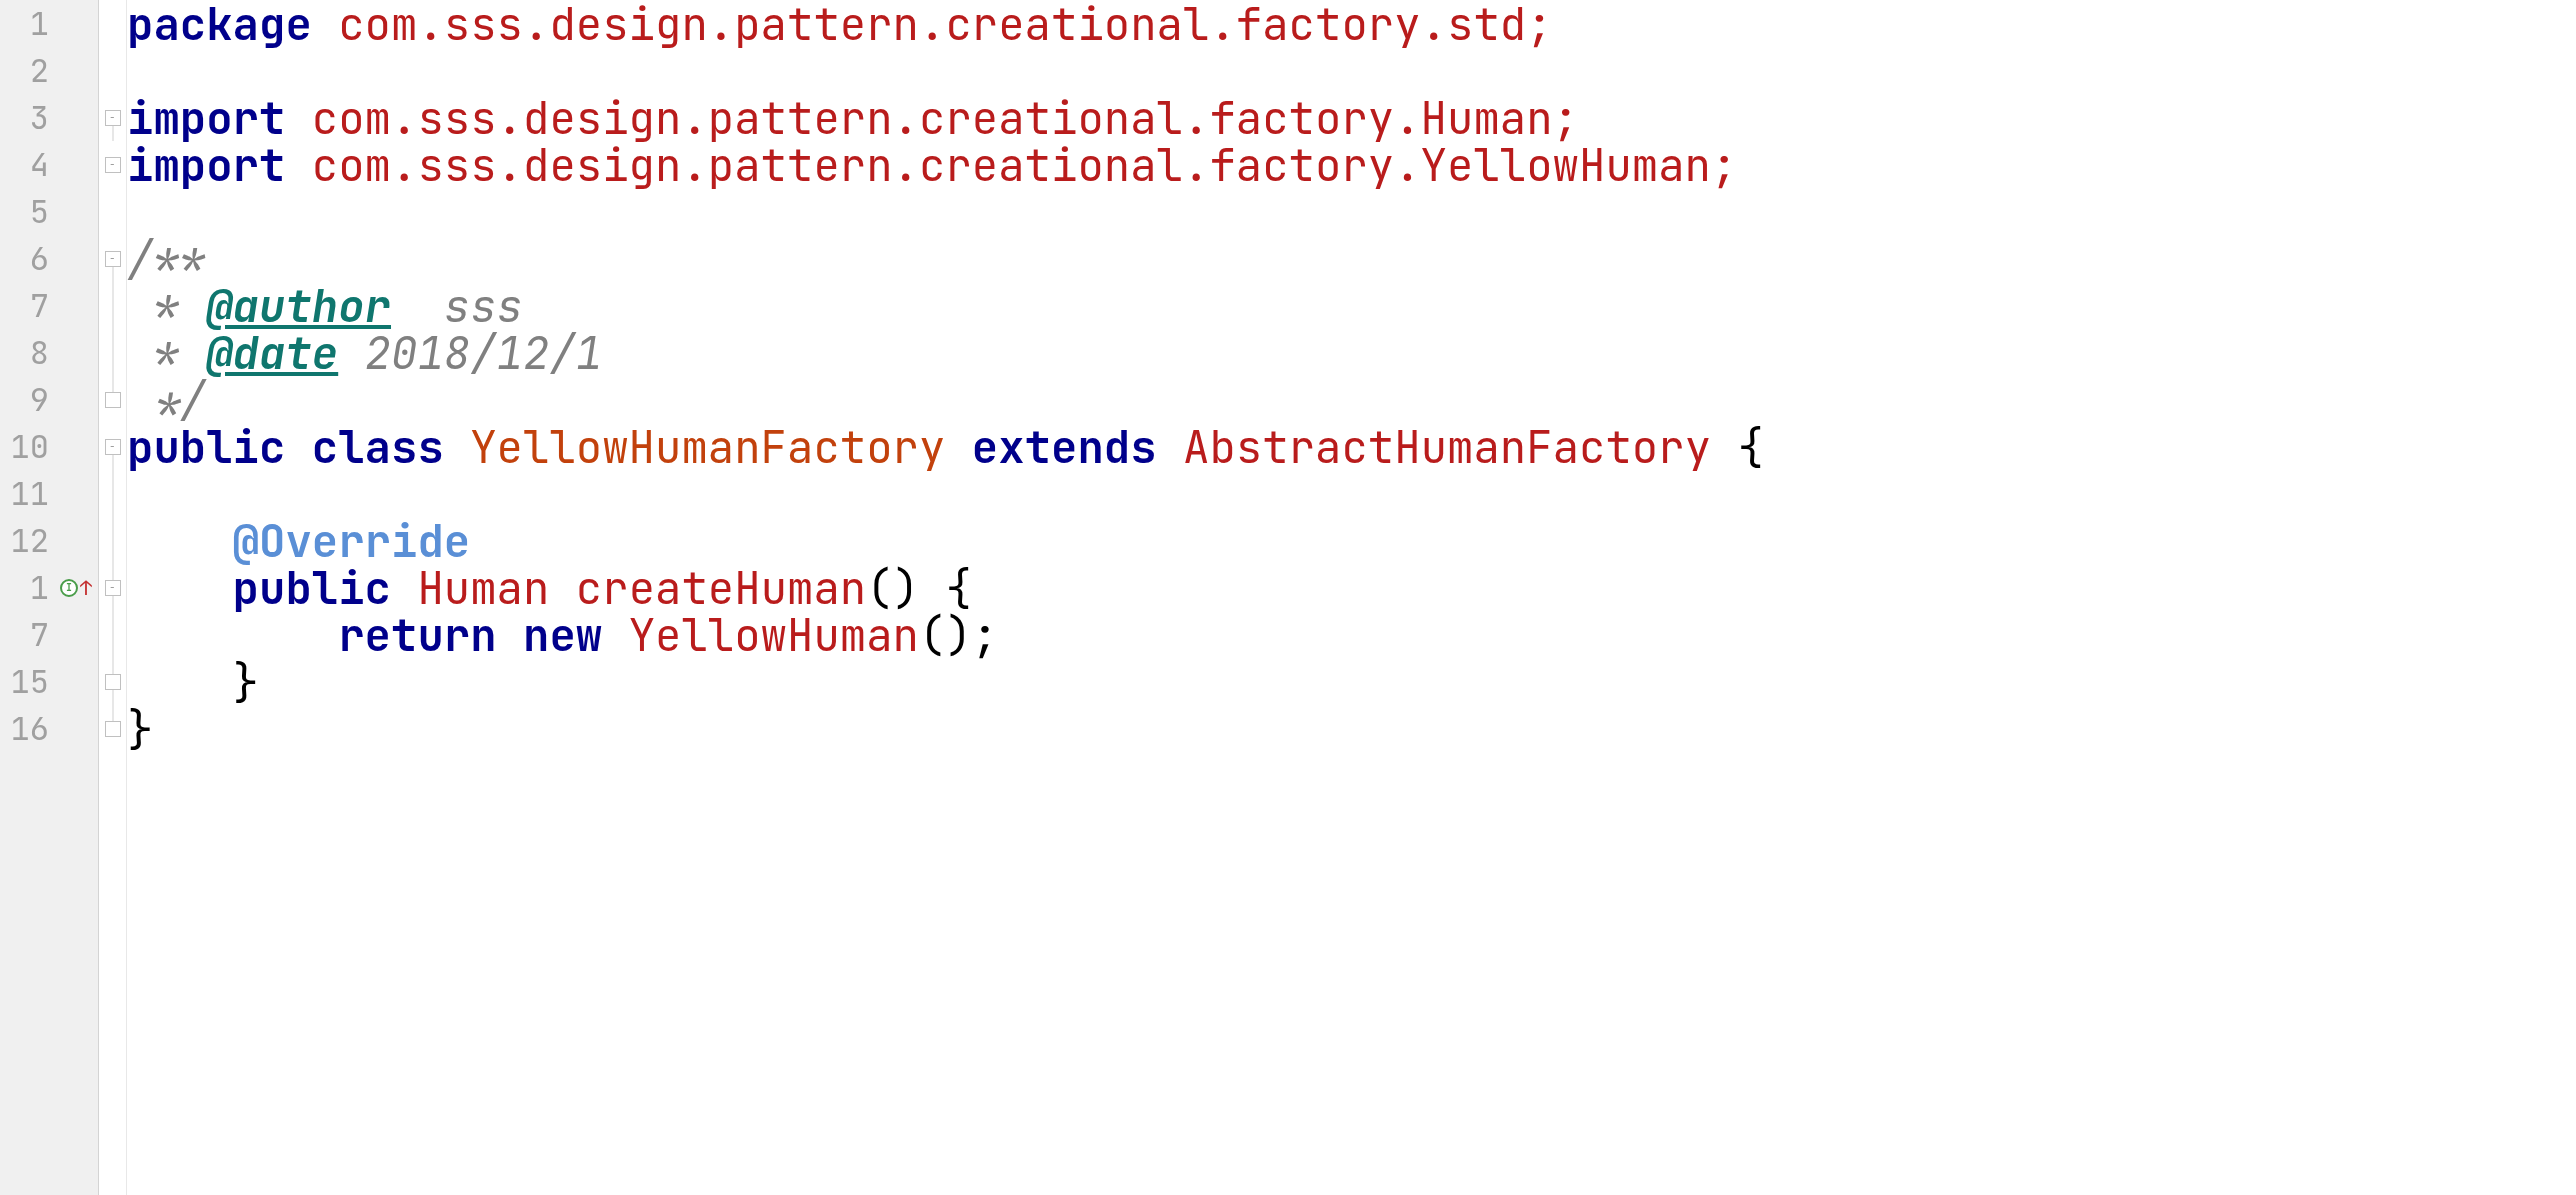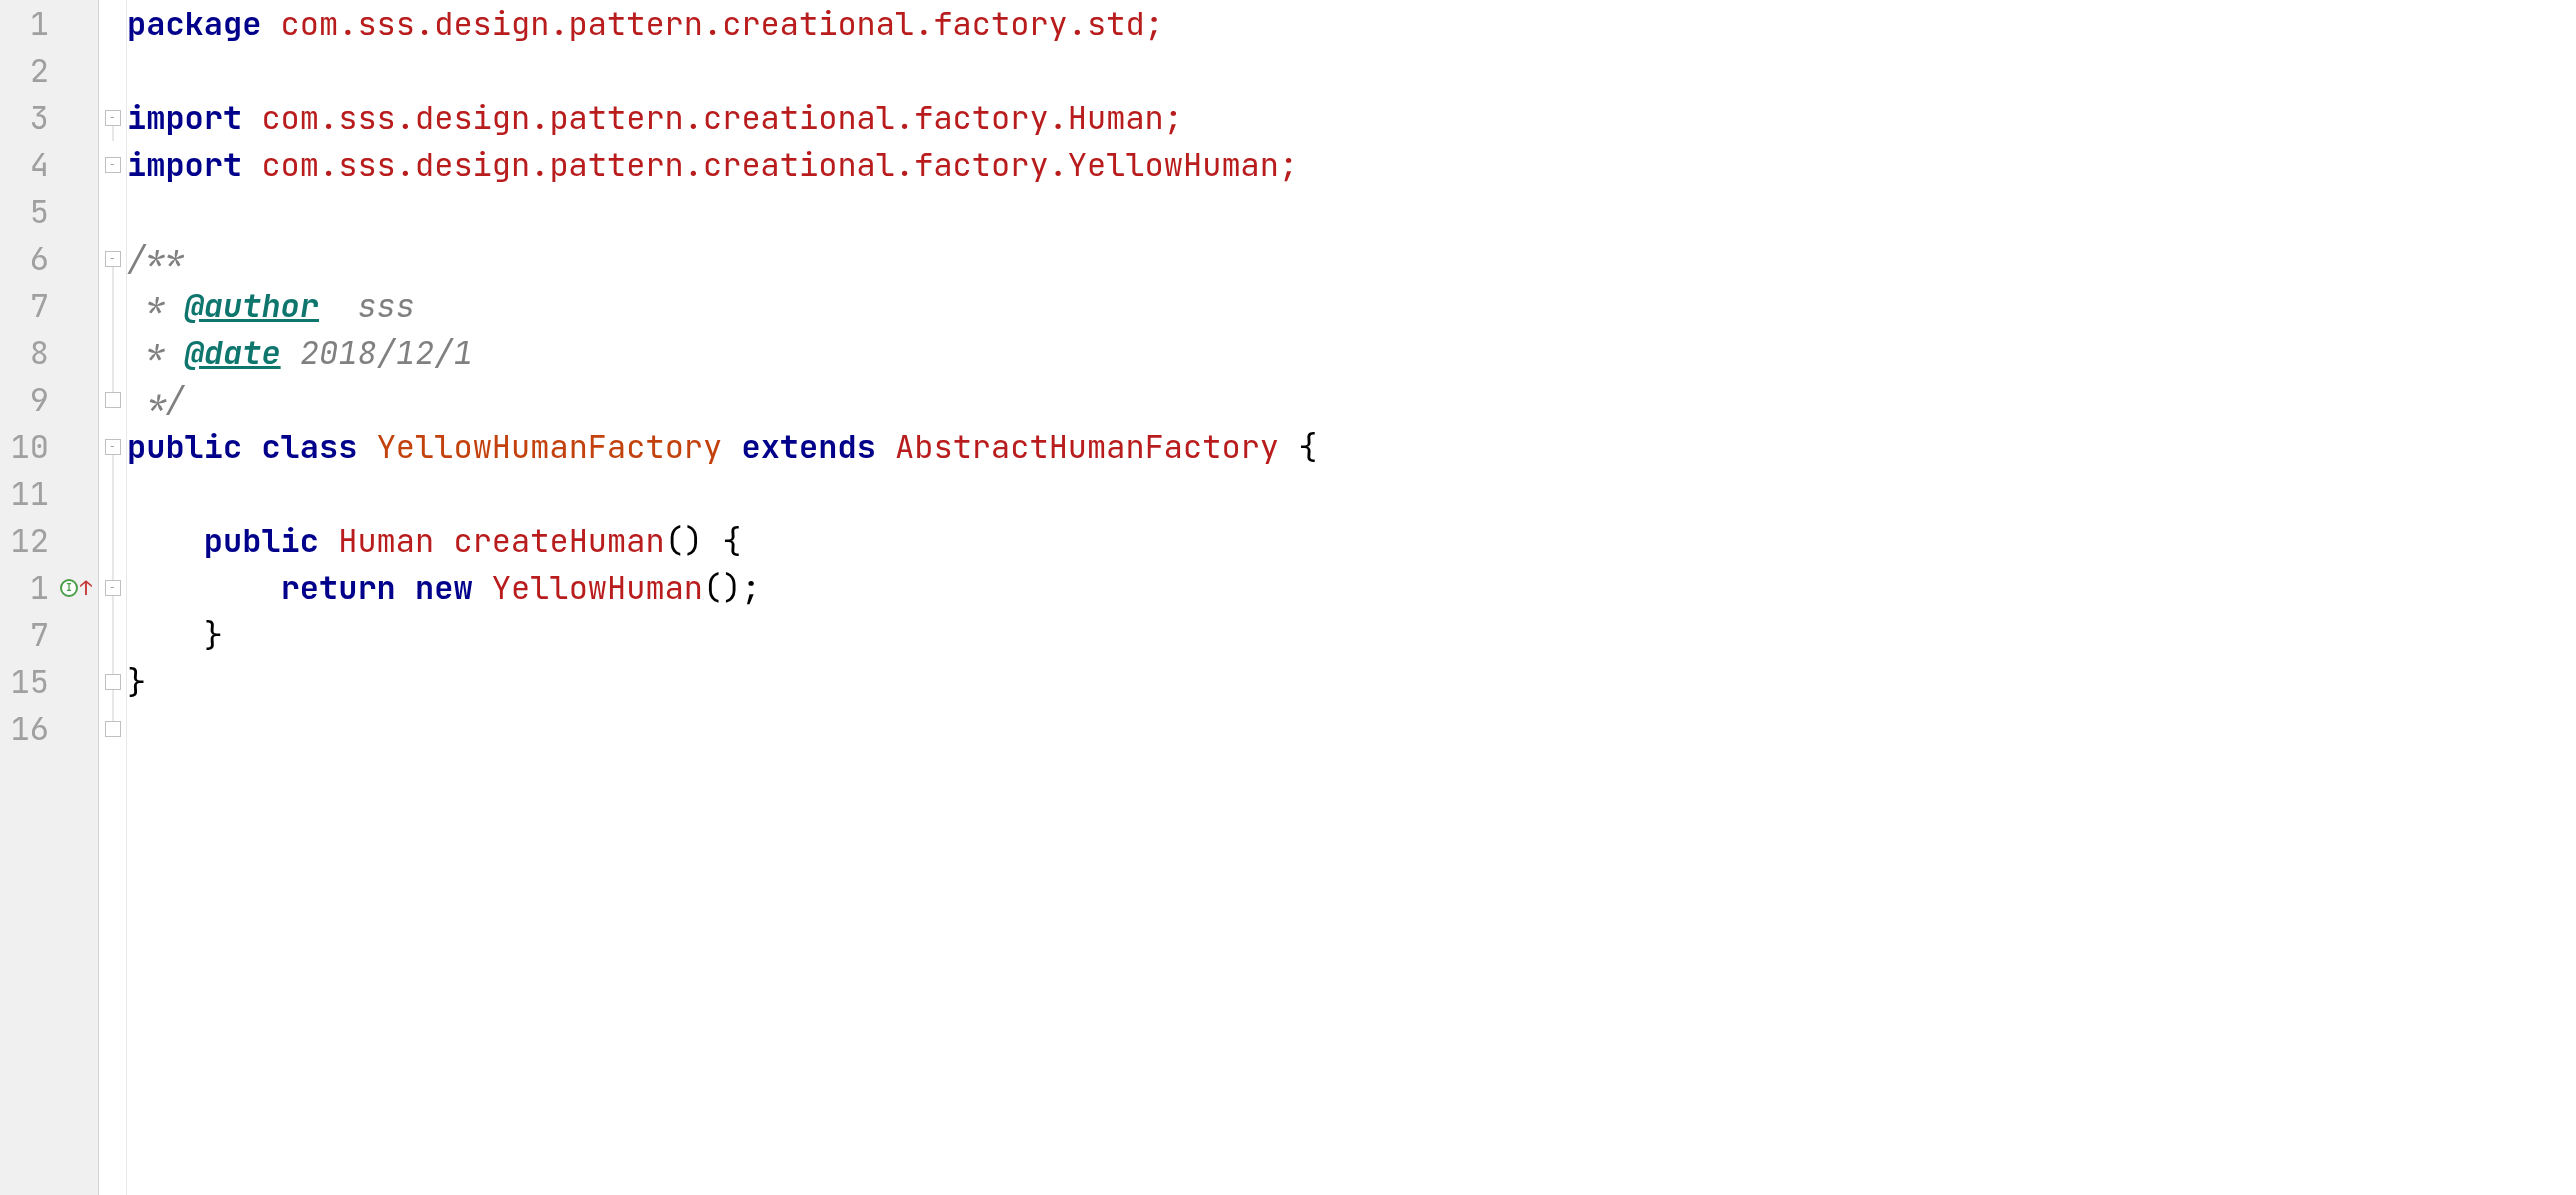--- a/index.html
+++ b/index.html
@@ -8,21 +8,21 @@
   .gutter { background:#f0f0f0; border-right:1px solid #d4d4d4; padding:0; flex-shrink:0; width:99px; position:relative; }
   .gutter-row { height:47px; display:flex; align-items:center; justify-content:flex-end; padding-right:49px; color:#a0a0a0; font-size:32px; position:relative; }
   .gutter-marker { position:absolute; right:6px; top:50%; transform:translateY(-50%); display:flex; align-items:center; }
   .impl-icon { width:18px; height:18px; border-radius:50%; border:2px solid #4a9d4a; background:#ffffff; display:flex; align-items:center; justify-content:center; font-size:10px; font-weight:bold; color:#4a9d4a; line-height:1; }
   .up-arrow { color:#c43030; font-size:20px; margin-left:2px; font-weight:bold; }
   .fold-col { width:28px; background:#ffffff; border-right:1px solid #e8e8e8; flex-shrink:0; position:relative; }
   .fold-cell { height:47px; display:flex; align-items:center; justify-content:center; position:relative; }
   .fold-line { position:absolute; left:50%; width:1px; background:#d0d0d0; transform:translateX(-50%); }
   .fold-handle { width:16px; height:16px; border:1px solid #c0c0c0; background:#ffffff; font-size:10px; color:#888; display:flex; align-items:center; justify-content:center; line-height:1; z-index:2; position:relative; }
   .code { flex:1; padding:0; }
-  .code-row { height:47px; display:flex; align-items:center; font-size:32px; white-space:pre; color:#000000; }
+  .code-row { height:47px; display:flex; align-items:center; font-size:44px; white-space:pre; color:#000000; }
   .kw { color:#00008b; font-weight:bold; }
   .annotation { color:#5a8fd6; font-weight:bold; }
   .comment { color:#808080; font-style:italic; }
   .doctag { color:#0f766e; font-style:italic; font-weight:bold; text-decoration:underline; }
   .defname { color:#c2410c; }
   .ident { color:#b91c1c; }
   .punct { color:#000000; }
 </style>
 </head>
 <body>
@@ -141,20 +141,21 @@
     <div class="code-row"></div>
     <div class="code-row"><span class="kw">import</span><span class="ident"> com.sss.design.pattern.creational.factory.Human;</span></div>
     <div class="code-row"><span class="kw">import</span><span class="ident"> com.sss.design.pattern.creational.factory.YellowHuman;</span></div>
     <div class="code-row"></div>
     <div class="code-row"><span class="comment">/**</span></div>
     <div class="code-row"><span class="comment"> * </span><span class="doctag">@author</span><span class="comment">  sss</span></div>
     <div class="code-row"><span class="comment"> * </span><span class="doctag">@date</span><span class="comment"> 2018/12/1</span></div>
     <div class="code-row"><span class="comment"> */</span></div>
     <div class="code-row"><span class="kw">public</span><span> </span><span class="kw">class</span><span> </span><span class="defname">YellowHumanFactory</span><span> </span><span class="kw">extends</span><span> </span><span class="ident">AbstractHumanFactory</span><span class="punct"> {</span></div>
     <div class="code-row"></div>
+    <div class="code-row"><span>    </span><span class="annotation">@Override</span></div>
     <div class="code-row"><span>    </span><span class="kw">public</span><span> </span><span class="ident">Human</span><span> </span><span class="ident">createHuman</span><span class="punct">() {</span></div>
     <div class="code-row"><span>        </span><span class="kw">return</span><span> </span><span class="kw">new</span><span> </span><span class="ident">YellowHuman</span><span class="punct">();</span></div>
     <div class="code-row"><span>    </span><span class="punct">}</span></div>
     <div class="code-row"><span class="punct">}</span></div>
   </div>
 
 </div>
 
 
 </body></html>

